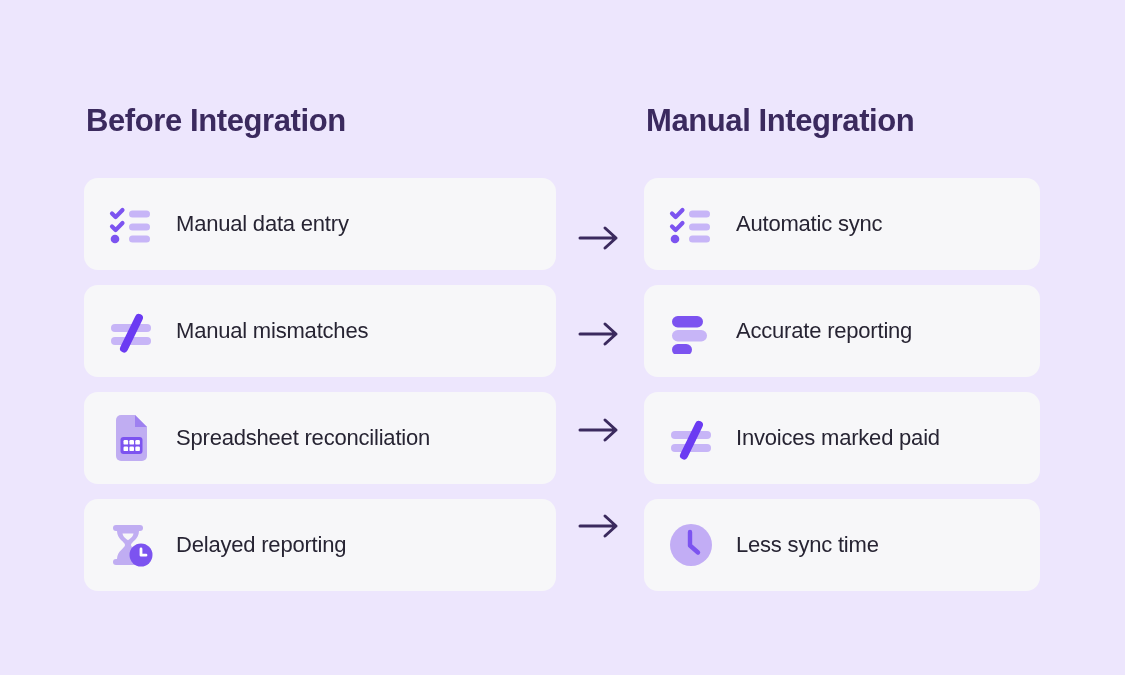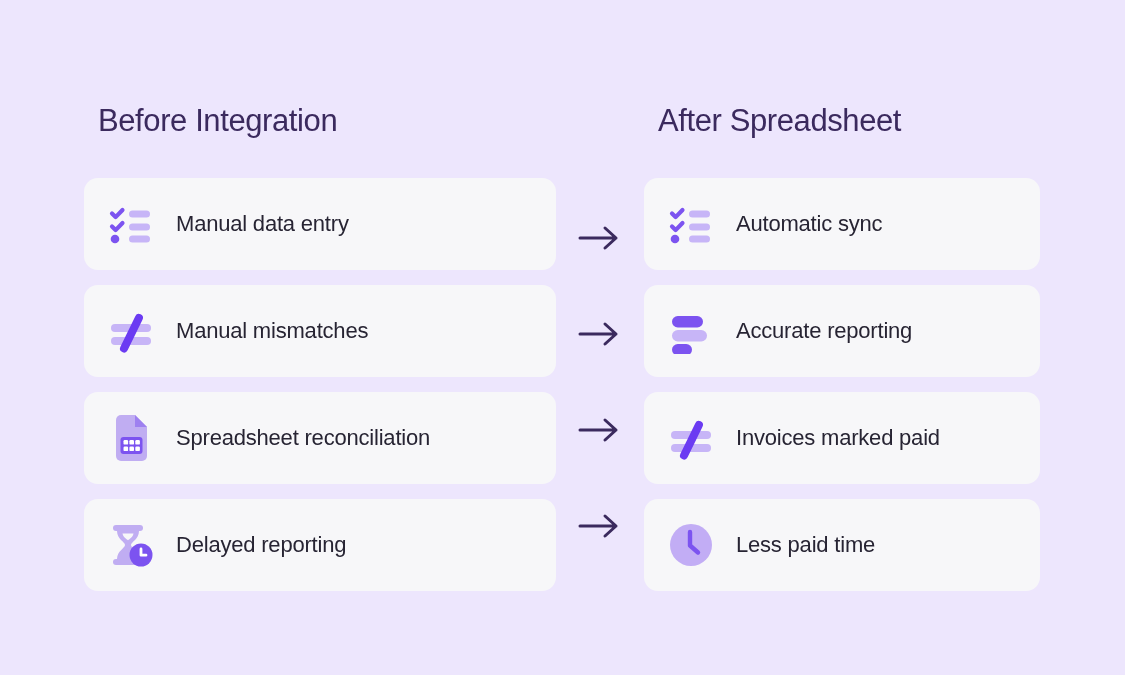--- a/index.html
+++ b/index.html
@@ -33,24 +33,24 @@
 
   .column {
     display: flex;
     flex-direction: column;
   }
   .column.before { width: 472px; }
   .column.after  { width: 396px; margin-left: 88px; }
 
   .col-heading {
     font-size: 31px;
-    font-weight: normal;
+    font-weight: bold;
     color: #3B2A5E;
     letter-spacing: -0.4px;
-    margin: 0 0 40px 14px;
+    margin: 0 0 40px 2px;
     line-height: 1.1;
     white-space: nowrap;
   }
 
   .rows {
     display: flex;
     flex-direction: column;
     gap: 15px;
   }
 
@@ -167,21 +167,21 @@
               <path d="M33 27 v6.2 h5" fill="none" stroke="#FFFFFF" stroke-width="2.8" stroke-linecap="round" stroke-linejoin="round"></path>
             </svg>
           </div>
           <div class="card-label">Delayed reporting</div>
         </div>
 
       </div>
     </div>
 
     <div class="column after">
-      <div class="col-heading">After Spreadsheet</div>
+      <div class="col-heading">Manual Integration</div>
 
       <div class="rows">
 
         <div class="card">
           <div class="card-icon">
             <svg width="46" height="46" viewBox="0 0 46 46">
               <path d="M4 12.5 l3.6 3.6 L14.5 9" fill="none" stroke="#7C53F0" stroke-width="4.2" stroke-linecap="round" stroke-linejoin="round"></path>
               <path d="M4 25.5 l3.6 3.6 L14.5 22" fill="none" stroke="#7C53F0" stroke-width="4.2" stroke-linecap="round" stroke-linejoin="round"></path>
               <circle cx="7" cy="38" r="4.3" fill="#7C53F0"></circle>
               <rect x="21" y="9.5" width="21" height="7" rx="3.5" fill="#C7B5F7"></rect>
@@ -214,21 +214,21 @@
           <div class="card-label">Invoices marked paid</div>
         </div>
 
         <div class="card">
           <div class="card-icon">
             <svg width="46" height="46" viewBox="0 0 46 46">
               <circle cx="23" cy="23" r="21" fill="#C2ADF5"></circle>
               <path d="M22 10 v13.5 l8 7" fill="none" stroke="#7C53F0" stroke-width="4.4" stroke-linecap="round" stroke-linejoin="round"></path>
             </svg>
           </div>
-          <div class="card-label">Less paid time</div>
+          <div class="card-label">Less sync time</div>
         </div>
 
       </div>
     </div>
 
   </div>
 
   <div class="arrows">
     <div class="arrow" style="top:190px;">
       <svg width="46" height="30" viewBox="0 0 46 30">

